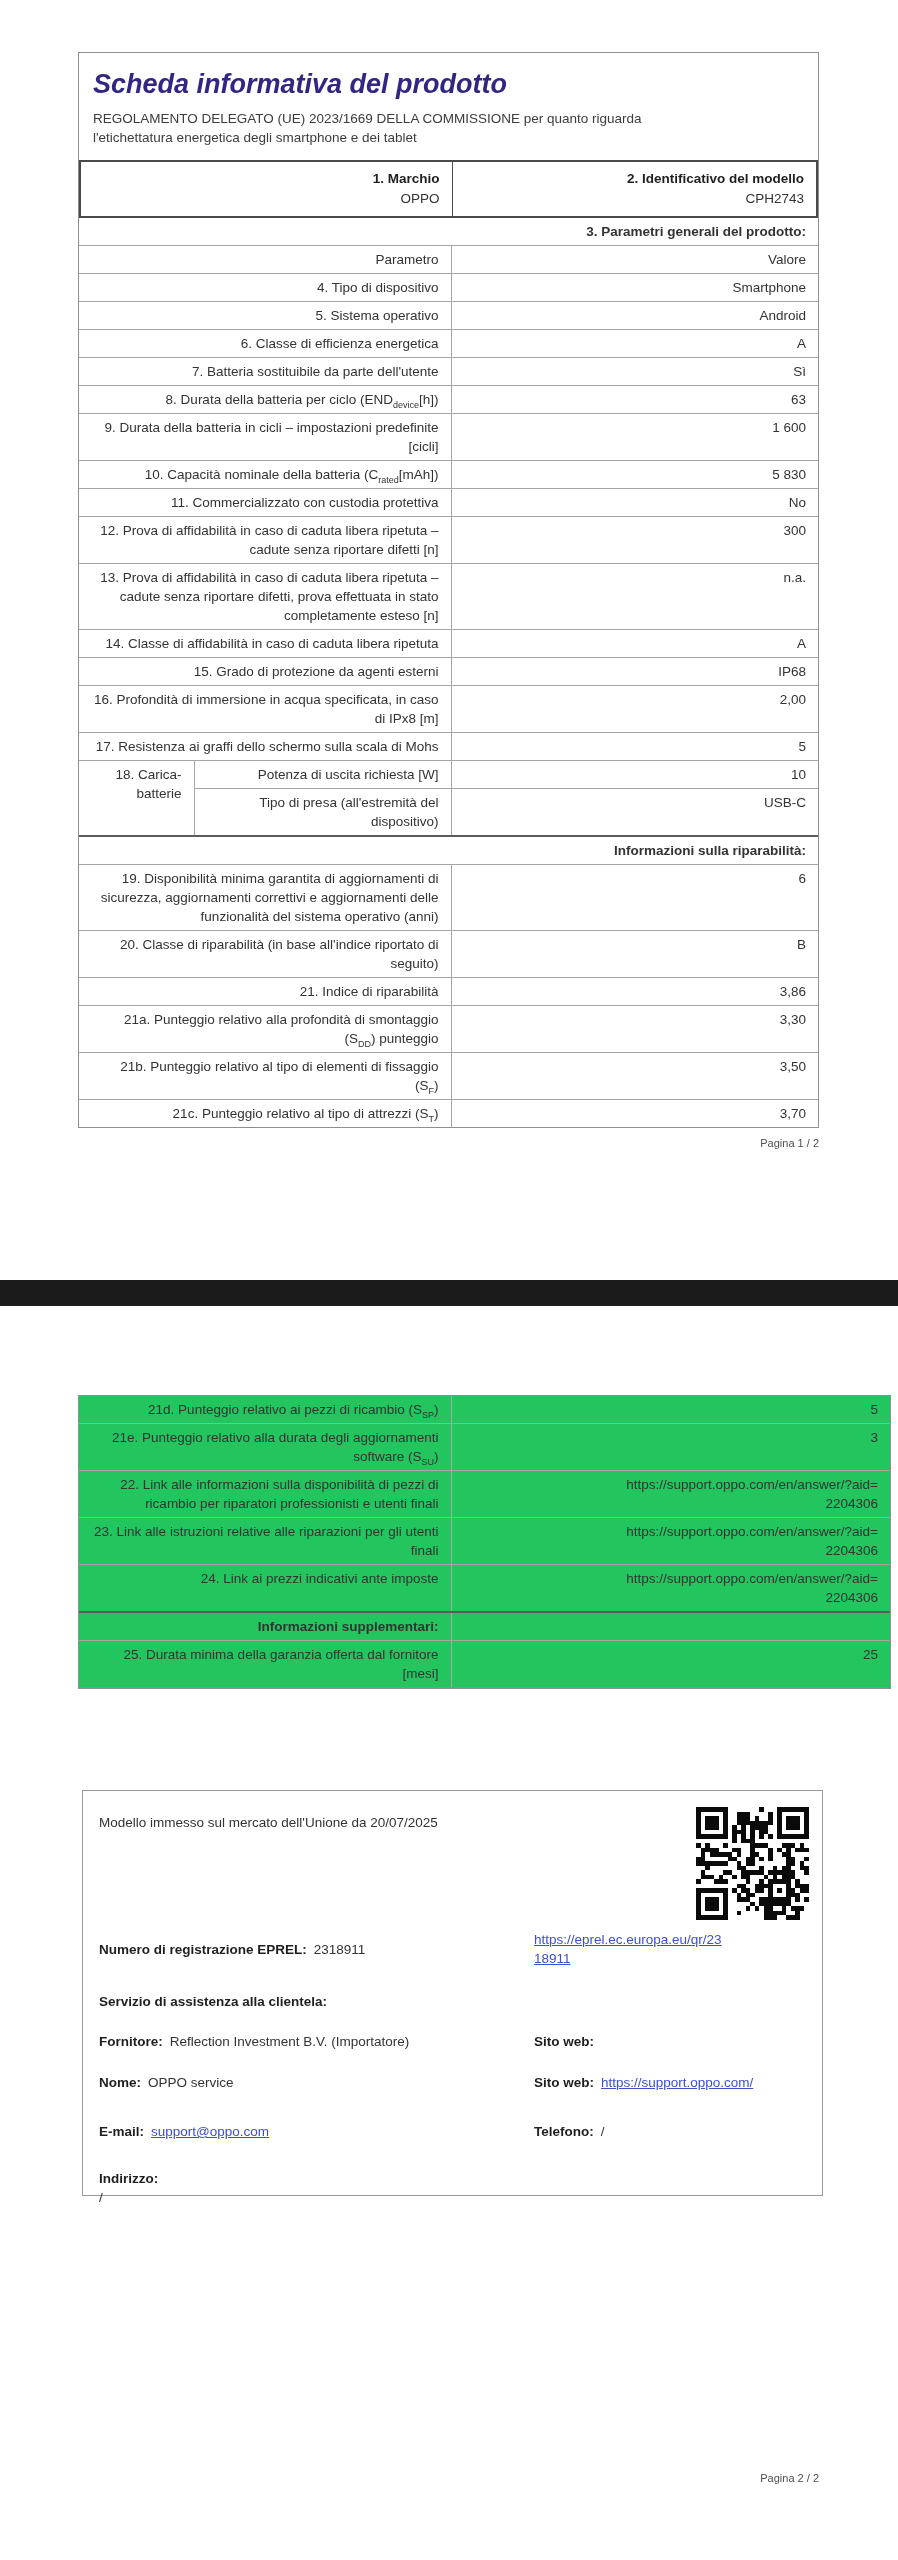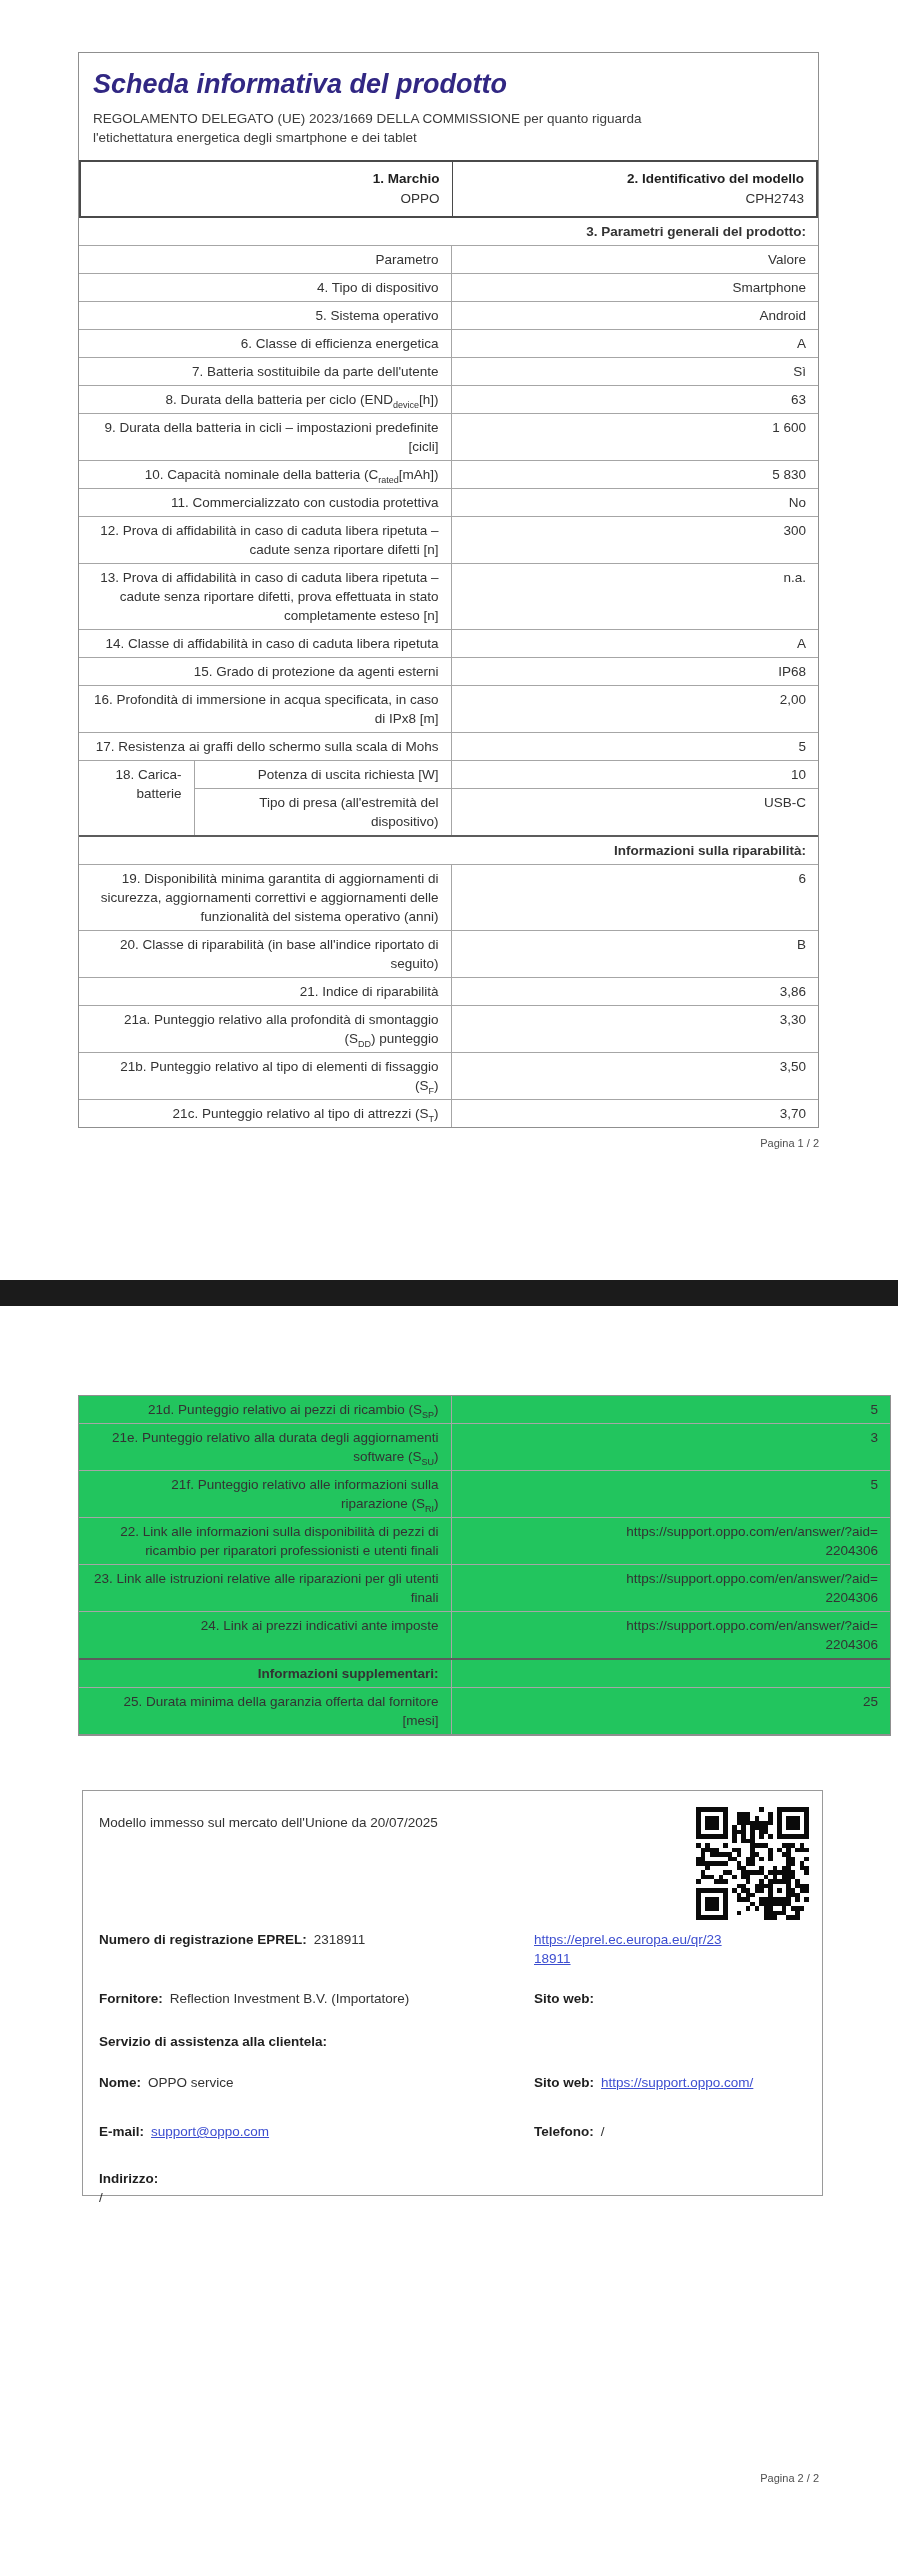--- a/index.html
+++ b/index.html
@@ -45,21 +45,21 @@
     border:1px solid #9a9a9a;box-sizing:border-box;background:#fff;
     padding:0 16px;font-size:13.5px;line-height:19px;
   }
   .qr{position:absolute;top:16px;right:13px;width:113px;height:113px;}
   .frow{display:flex;align-items:flex-start;}
   .lcol{width:435px;flex:0 0 435px;}
   .rcol{flex:1;}
   .lbl{font-weight:bold;color:#1f1f1f;margin-right:7px;}
   a.lnk{color:#3d4ed0;text-decoration:underline;white-space:pre-line;}
   .intro{margin-top:22px;}
-  .r-eprel{margin-top:98px;}
+  .r-eprel{margin-top:98px;align-items:center;}
   .r-forn{margin-top:21px;}
   .r-serv{margin-top:24px;}
   .r-nome{margin-top:22px;}
   .r-mail{margin-top:30px;align-items:center;}
   .r-addr{margin-top:28px;}
   .pagenum2{
     position:absolute;left:78px;top:2472px;width:741px;text-align:right;
     font-size:11px;color:#4f4f4f;
   }
 </style>
@@ -214,24 +214,20 @@
           <col>
         </colgroup>
       <tbody>
           <tr>
             <td class="lab edge-l indent" colspan="2">21d. Punteggio relativo ai pezzi di ricambio (S<sub>SP</sub>)</td>
             <td class="val edge-r">5</td>
           </tr>
           <tr>
             <td class="lab edge-l indent" colspan="2">21e. Punteggio relativo alla durata degli aggiornamenti software (S<sub>SU</sub>)</td>
             <td class="val edge-r">3</td>
-          </tr>
-          <tr>
-            <td class="lab edge-l indent" colspan="2">21f. Punteggio relativo alle informazioni sulla riparazione (S<sub>RI</sub>)</td>
-            <td class="val edge-r">5</td>
           </tr>
           <tr>
             <td class="lab edge-l" colspan="2">22. Link alle informazioni sulla disponibilità di pezzi di ricambio per riparatori professionisti e utenti finali</td>
             <td class="val edge-r vi">https://support.oppo.com/en/answer/?aid=<br>2204306</td>
           </tr>
           <tr>
             <td class="lab edge-l" colspan="2">23. Link alle istruzioni relative alle riparazioni per gli utenti finali</td>
             <td class="val edge-r vi">https://support.oppo.com/en/answer/?aid=<br>2204306</td>
           </tr>
           <tr>
@@ -574,31 +570,31 @@
     <div class="frow r-eprel">
       <div class="lcol">
         <span class="lbl">Numero di registrazione EPREL:</span><span>2318911</span>
       </div>
       <div class="rcol">
         <a class="lnk" href="#">https://eprel.ec.europa.eu/qr/23
 18911</a>
       </div>
     </div>
 
+    <div class="frow r-serv">
+      <span class="lbl">Servizio di assistenza alla clientela:</span>
+    </div>
+
     <div class="frow r-forn">
       <div class="lcol">
         <span class="lbl">Fornitore:</span><span>Reflection Investment B.V. (Importatore)</span>
       </div>
       <div class="rcol">
         <span class="lbl">Sito web:</span>
       </div>
-    </div>
-
-    <div class="frow r-serv">
-      <span class="lbl">Servizio di assistenza alla clientela:</span>
     </div>
 
     <div class="frow r-nome">
       <div class="lcol">
         <span class="lbl">Nome:</span><span>OPPO service</span>
       </div>
       <div class="rcol">
         <span class="lbl">Sito web:</span><a class="lnk" href="#">https://support.oppo.com/</a>
       </div>
     </div>

